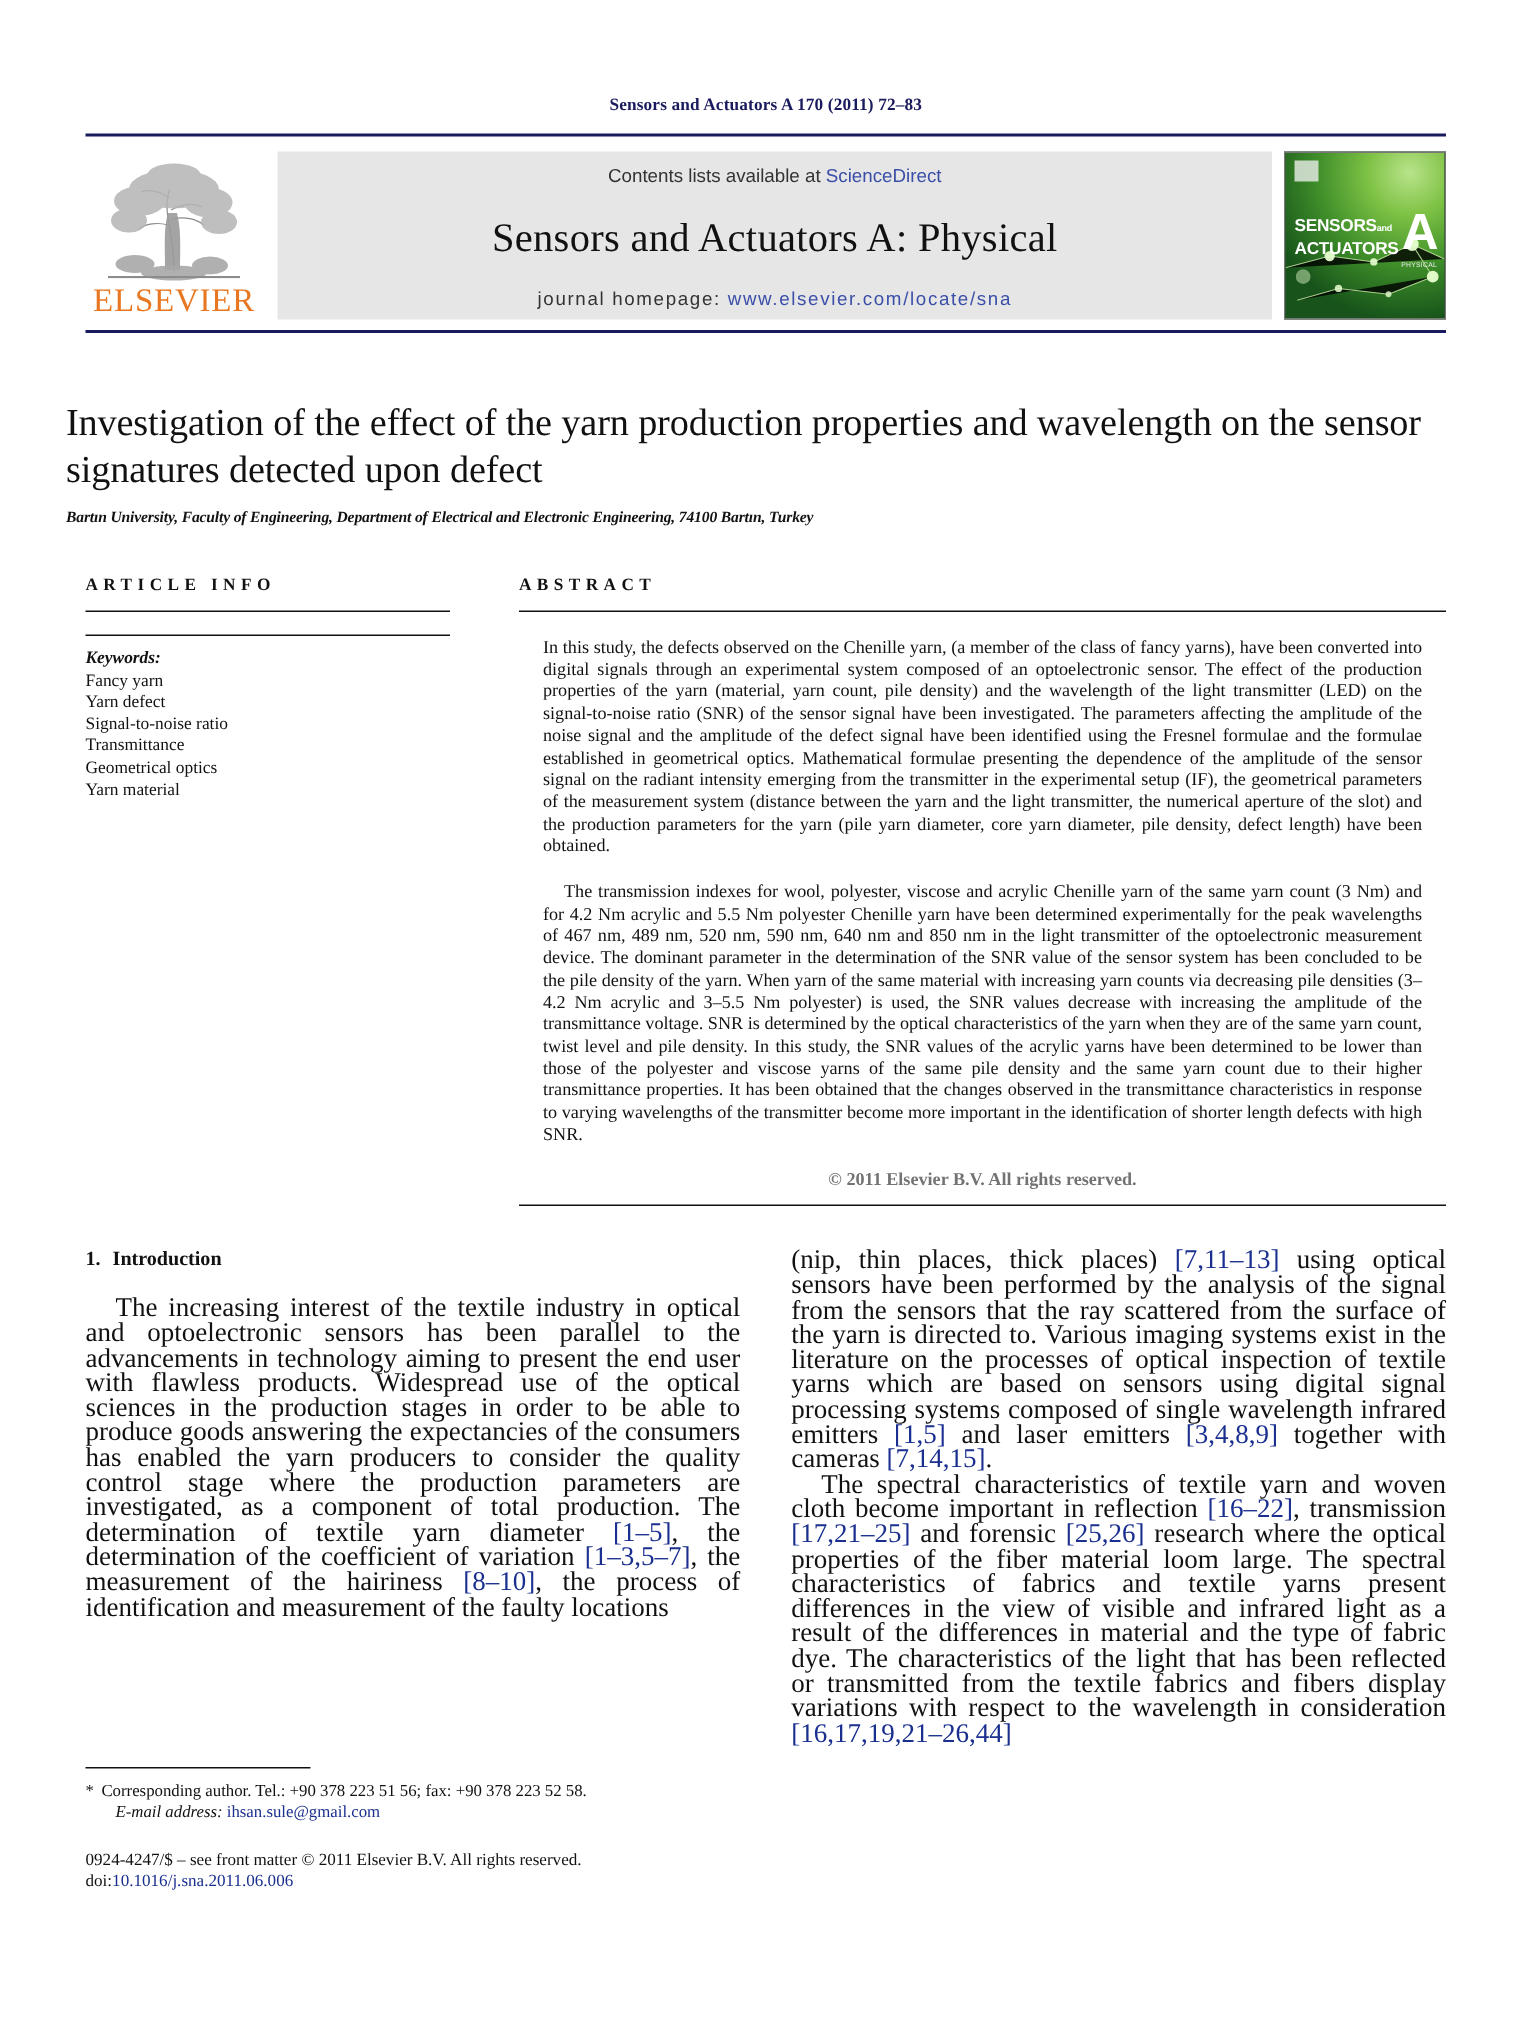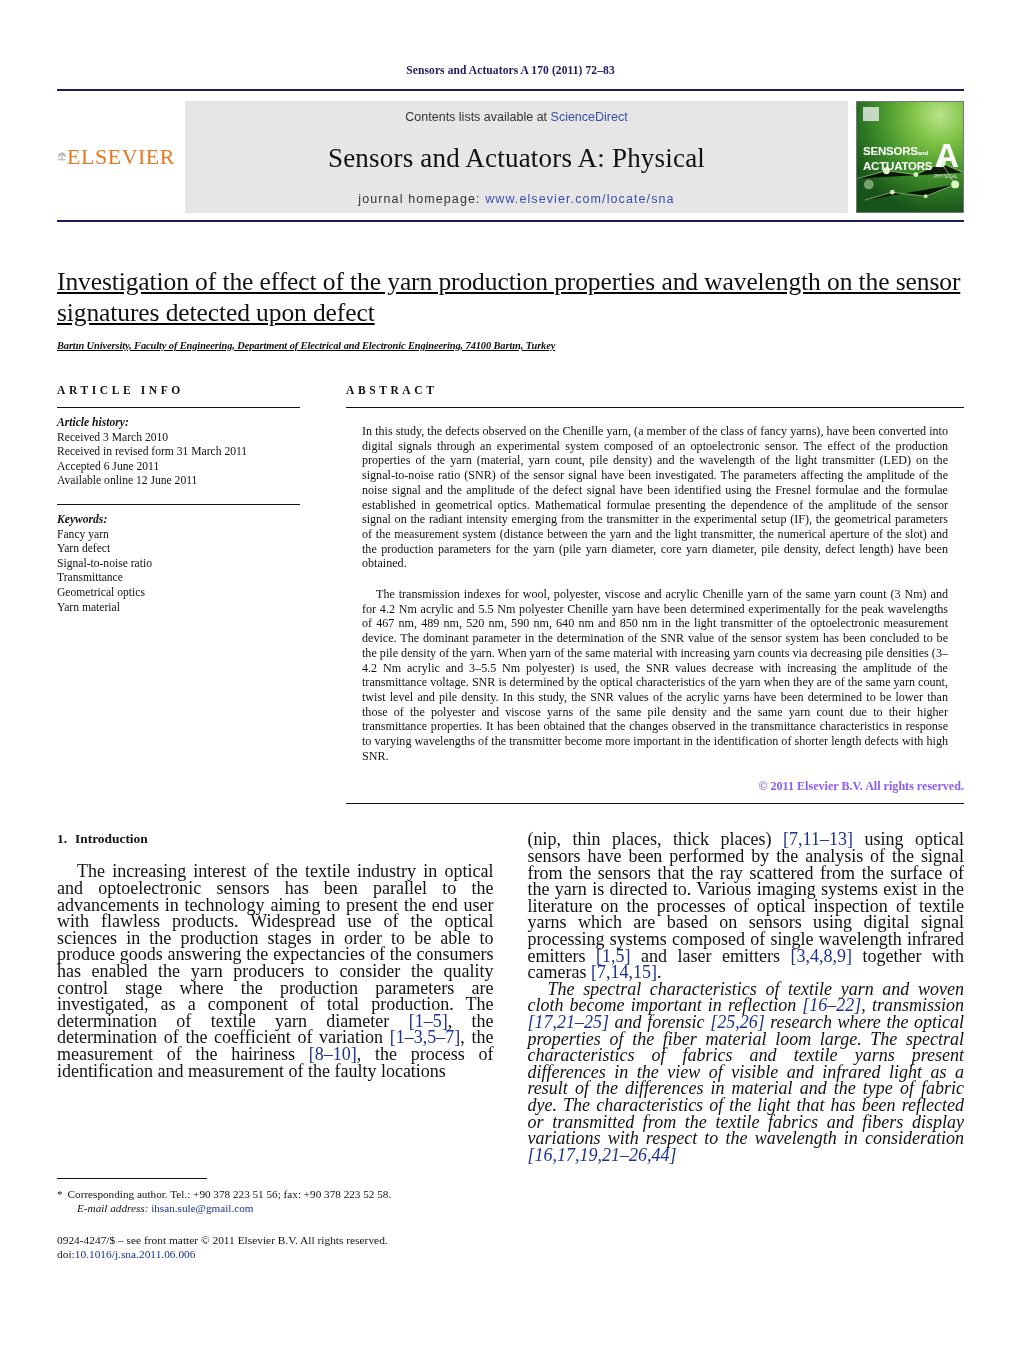--- a/index.html
+++ b/index.html
@@ -41,20 +41,21 @@
   .masthead {
     margin: 10px 57px 0 57px;
     display: flex;
     align-items: stretch;
     height: 112px;
   }
   .elsevier-logo {
     width: 118px;
     flex: 0 0 118px;
     display: flex;
+    flex-direction: column;
     align-items: center;
     justify-content: flex-end;
     padding-bottom: 2px;
     box-sizing: border-box;
     text-align: center;
   }
   .tree-svg { display:block; }
   .elsevier-word {
     font-family: "Liberation Serif", serif;
     font-size: 22px;
@@ -153,22 +154,21 @@
     color: #eaeaea;
     letter-spacing: .2px;
   }
   .masthead-rule-bottom {
     margin: 7px 57px 0 57px;
     border-top: 2.2px solid #1a1a5e;
   }
 
   
   .title-block {
-    margin: 44px 57px 0 57px;
-    text-decoration: underline;
+    margin: 44px 57px 0 44px;
   }
   .art-title {
     font-family: "Liberation Serif", serif;
     font-size: 25.5px;
     line-height: 31px;
     color: #111;
     margin: 0;
     font-weight: normal;
     letter-spacing: -0.1px;
   }
@@ -244,25 +244,25 @@
     margin-top: 8px;
     font-family: "Liberation Serif", serif;
     font-size: 12.1px;
     line-height: 14.7px;
     text-align: justify;
     color: #111;
   }
   .abstract-body p { margin: 16px; }
   .abstract-body p + p { text-indent: 14px; }
   .copyright {
-    text-align: right;
+    text-align: center;
     font-family: "Liberation Serif", serif;
     font-weight: bold;
     font-size: 12.1px;
-    color: #8b5cf6;
+    color: #737373;
   }
   .abstract-rule-bottom {
     border-top: 1.6px solid #111;
     margin-top: 9px;
   }
 
   
   .body-cols {
     margin: 27px 57px 0 57px;
     display: flex;
@@ -281,21 +281,21 @@
     font-family: "Liberation Serif", serif;
     font-size: 18px;
     line-height: 16.6px;
     text-align: justify;
     color: #111;
     margin: 0;
     text-indent: 20px;
     hyphens: manual;
   }
   .body-p.cont { text-indent: 0; }
-  .body-p + .body-p { margin-top: 0; font-style: italic; }
+  .body-p + .body-p { margin-top: 0; }
   .ref { color: #1a2f8f; }
 
   
   .footnote-area {
     position: absolute;
     left: 57px;
     top: 1178px;
     width: 440px;
   }
   .fn-rule {
@@ -407,27 +407,20 @@
   <div class="title-block">
     <h1 class="art-title">Investigation of the effect of the yarn production properties and wavelength on the sensor signatures detected upon defect</h1>
     <div class="affiliation">Bartın University, Faculty of Engineering, Department of Electrical and Electronic Engineering, 74100 Bartın, Turkey</div>
   </div>
 
   <div class="info-abstract">
 
     <div class="col-info">
       <div class="sec-head">ARTICLE INFO</div>
       <div class="thin-rule"></div>
-      <div class="hist-block">
-        <div class="lbl">Article history:</div>
-        <div>Received 3 March 2010</div>
-        <div>Received in revised form 31 March 2011</div>
-        <div>Accepted 6 June 2011</div>
-        <div>Available online 12 June 2011</div>
-      </div>
       <div class="kw-rule"></div>
       <div class="kw-block">
         <div class="lbl">Keywords:</div>
         <div>Fancy yarn</div>
         <div>Yarn defect</div>
         <div>Signal-to-noise ratio</div>
         <div>Transmittance</div>
         <div>Geometrical optics</div>
         <div>Yarn material</div>
       </div>

